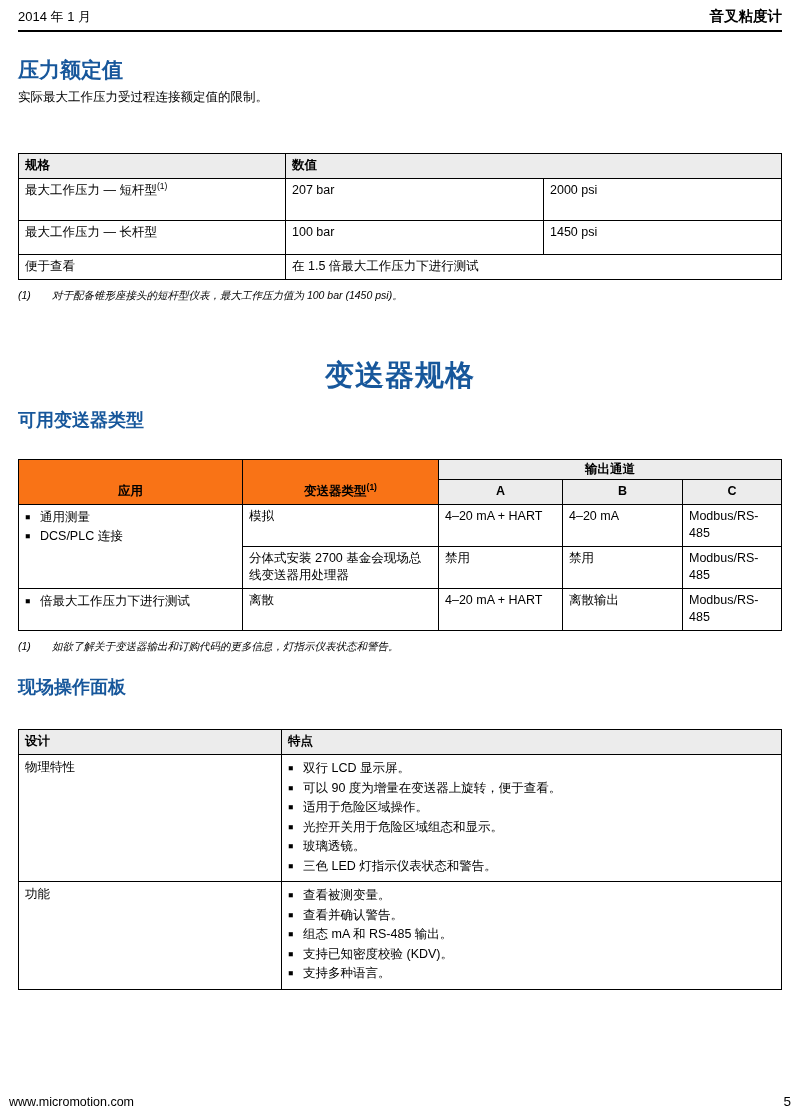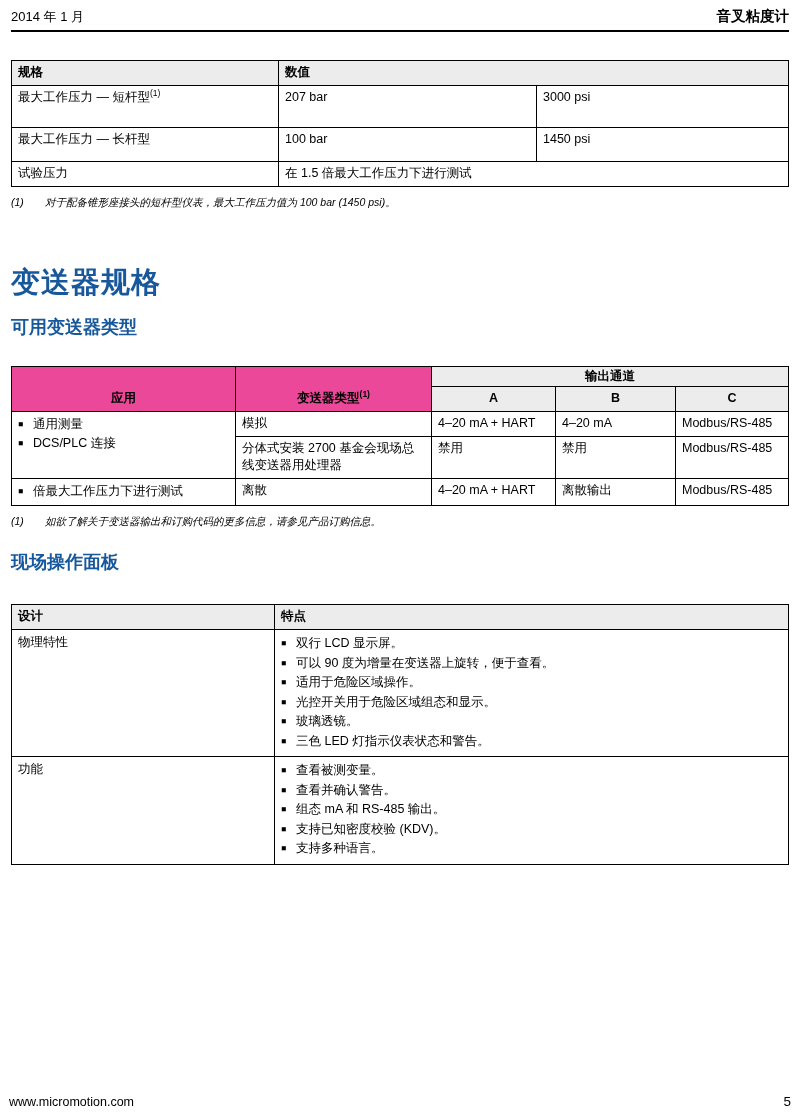--- a/index.html
+++ b/index.html
@@ -8,40 +8,40 @@
     font-family: "Liberation Sans", sans-serif;
     color: #000;
     -webkit-font-smoothing: antialiased;
   }
   .page {
     position: relative;
     width: 800px;
     height: 1114px;
     margin: 0 auto;
     background: #fff;
-    padding: 0 11px;
+    padding: 0 18px;
     overflow: hidden;
   }
 
   
   .page-header {
     display: flex;
     justify-content: space-between;
     align-items: flex-end;
     padding-top: 7px;
     padding-bottom: 4px;
     border-bottom: 2.5px solid #000;
   }
   .header-date { font-size: 13px; }
   .header-doc-title { font-size: 14.5px; font-weight: bold; }
 
   
   .h-blue { color: #17579b; font-weight: bold; }
   .h-section { font-size: 21px; line-height: 24px; margin: 26px 0 0 0; }
-  .h-major   { font-size: 29px; line-height: 36px; margin: 54px 0 0 0; letter-spacing: 1px; }
+  .h-major   { font-size: 29px; line-height: 36px; margin: 54px 0 0 0; letter-spacing: 1px; text-align: center; }
   .h-sub     { font-size: 18px; line-height: 22px; margin: 16px 0 0 0; }
   .h-sub2    { font-size: 18px; line-height: 22px; margin: 22px 0 0 0; }
 
   .intro-text { font-size: 12.5px; line-height: 17px; margin: 7px 0 0 0; }
 
   
   table.spec-table {
     border-collapse: collapse;
     width: 100%;
     table-layout: fixed;
@@ -52,40 +52,40 @@
     line-height: 17px;
     padding: 3px 6px 4px 6px;
     vertical-align: top;
     text-align: left;
     overflow: hidden;
   }
   .spec-table thead th {
     background: #ececec;
     font-weight: bold;
   }
-  #pressure-table { margin-top: 28px; }
+  #pressure-table { margin-top: 47px; }
   #pressure-table .row-tall td { height: 42px; }
   #pressure-table .row-med  td { height: 34px; }
   #pressure-table .row-sm   td { height: 24px; }
   sup.fn-sup { font-size: 8.5px; vertical-align: super; line-height: 0; }
 
   
   .footnote {
     display: flex;
     font-size: 10.5px;
     line-height: 15px;
     font-style: italic;
     margin: 8px 0 0 0;
   }
   .footnote .fn-marker { width: 34px; flex: 0 0 34px; }
 
   
   #transmitter-table { margin-top: 28px; }
   #transmitter-table thead th.th-white {
-    background: #ec4899;
+    background: #f97316;
     text-align: center;
     vertical-align: bottom;
     padding-bottom: 4px;
   }
   #transmitter-table thead th.th-center { text-align: center; }
   #transmitter-table .thr-oc th { height: 19px; padding-top: 1px; padding-bottom: 1px; margin-left: 40px; }
   #transmitter-table .thr-abc th { height: 21px; }
   #transmitter-table .row-1 td { height: 23px; }
   #transmitter-table .row-2 td { height: 36px; }
   #transmitter-table .row-3 td { height: 27px; }
@@ -119,46 +119,48 @@
 </head>
 <body>
 
 <div class="page">
 
   <div class="page-header">
     <span class="header-date">2014 年 1 月</span>
     <span class="header-doc-title">音叉粘度计</span>
   </div>
 
+  <h2 class="h-blue h-section">压力额定值</h2>
+  <p class="intro-text">实际最大工作压力受过程连接额定值的限制。</p>
 
   <table class="spec-table" id="pressure-table">
     <colgroup>
         <col style="width:267px">
         <col style="width:258px">
         <col>
       </colgroup>
     <thead>
       <tr>
         <th>规格</th>
         <th colspan="2">数值</th>
       </tr>
     </thead>
     <tbody>
       <tr class="row-tall">
         <td><span>最大工作压力 — 短杆型</span><sup class="fn-sup">(1)</sup></td>
         <td>207 bar</td>
-        <td>3000 psi</td>
+        <td>2000 psi</td>
       </tr>
       <tr class="row-med">
         <td>最大工作压力 — 长杆型</td>
         <td>100 bar</td>
         <td>1450 psi</td>
       </tr>
       <tr class="row-sm">
-        <td>试验压力</td>
+        <td>便于查看</td>
         <td colspan="2">在 1.5 倍最大工作压力下进行测试</td>
       </tr>
     </tbody>
   </table>
 
   <p class="footnote">
     <span class="fn-marker">(1)</span>
     <span>对于配备锥形座接头的短杆型仪表，最大工作压力值为 100 bar (1450 psi)。</span>
   </p>
 
@@ -218,21 +220,21 @@
         <td>离散</td>
         <td>4–20 mA + HART</td>
         <td>离散输出</td>
         <td>Modbus/RS-485</td>
       </tr>
     </tbody>
   </table>
 
   <p class="footnote">
     <span class="fn-marker">(1)</span>
-    <span>如欲了解关于变送器输出和订购代码的更多信息，请参见产品订购信息。</span>
+    <span>如欲了解关于变送器输出和订购代码的更多信息，灯指示仪表状态和警告。</span>
   </p>
 
   <h3 class="h-blue h-sub2">现场操作面板</h3>
 
   <table class="spec-table" id="display-table">
     <colgroup>
         <col style="width:263px">
         <col>
       </colgroup>
     <thead>

